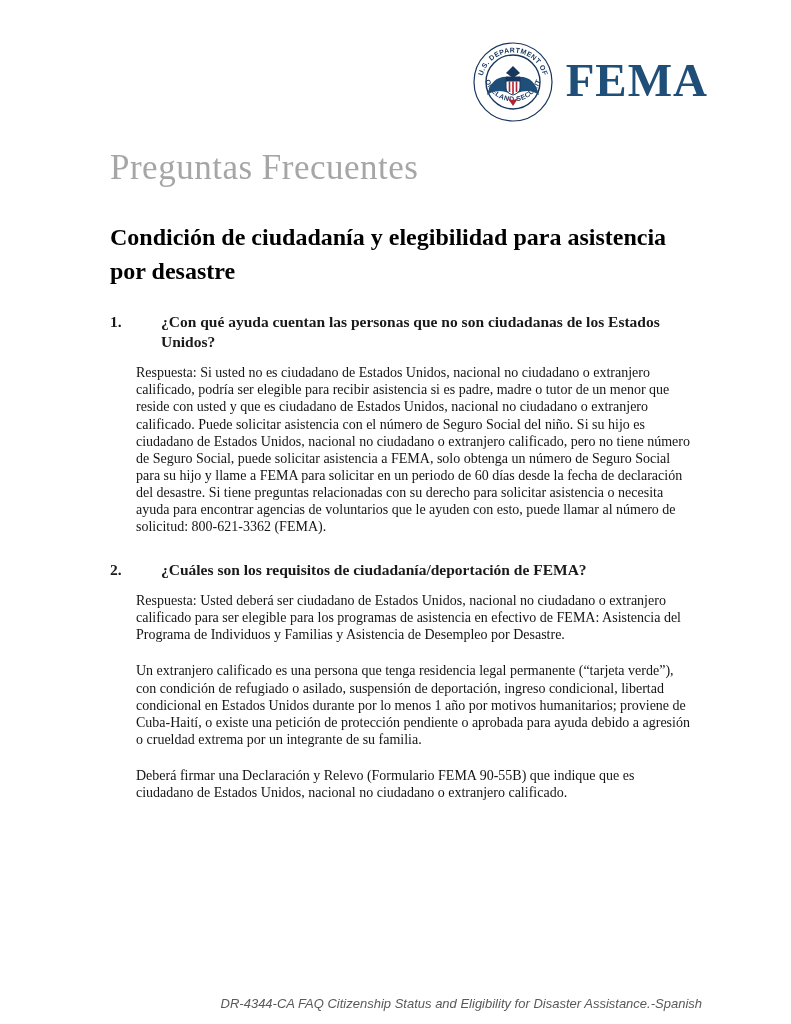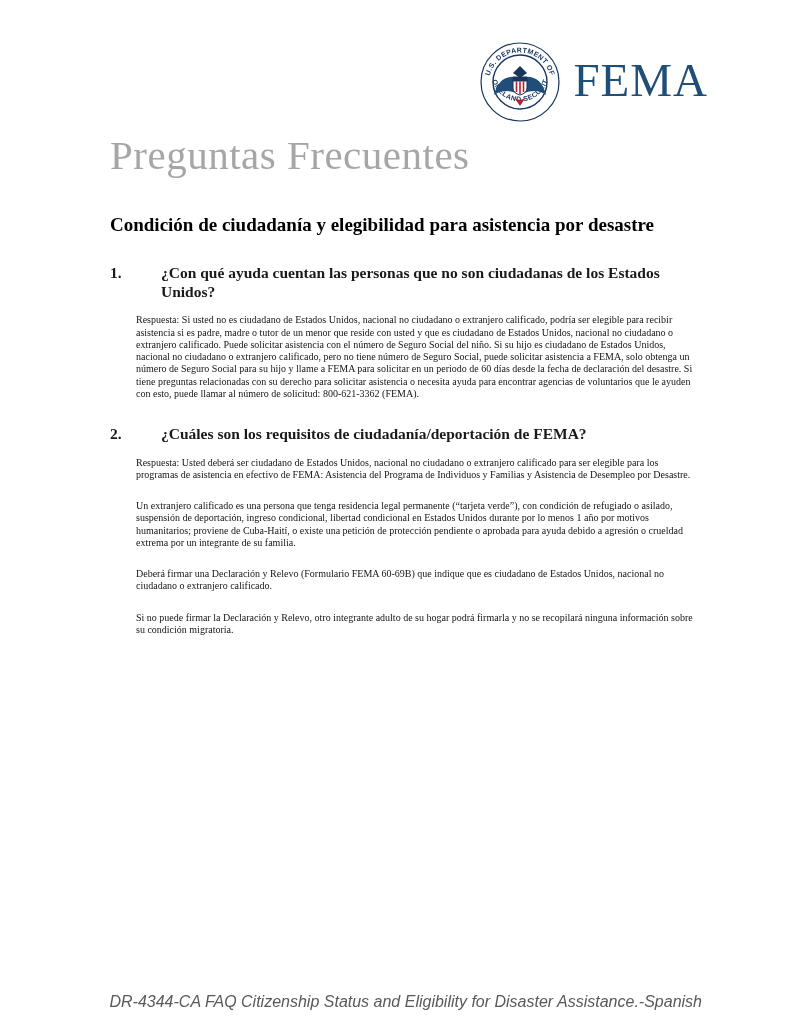--- a/index.html
+++ b/index.html
@@ -18,75 +18,75 @@
   .header {
     display: flex;
     justify-content: flex-end;
     align-items: center;
     padding: 42px 83px 0 0;
     gap: 13px;
   }
   .seal { width: 80px; height: 80px; flex: 0 0 auto; }
   .wordmark {
     font-family: "Liberation Serif", serif;
-    font-weight: normal;
+    font-weight: bold;
     font-size: 47px;
     letter-spacing: 1px;
     color: #1F4E79;
     line-height: 1;
     padding-bottom: 4px;
   }
   
   .content {
     padding: 0 96px 0 110px;
   }
   .doc-title {
-    margin-top: 10px;
-    font-size: 41px;
+    margin-top: 26px;
+    font-size: 35px;
     font-weight: normal;
     color: #A6A6A6;
     letter-spacing: 0.5px;
     line-height: 1.15;
   }
   .section-heading {
     margin-top: 33px;
-    font-size: 19px;
+    font-size: 24px;
     font-weight: bold;
     color: #000000;
     line-height: 1.4;
     max-width: 590px;
   }
   .qa-item { margin-top: 24px; }
   .question-row {
     display: flex;
     font-weight: bold;
     font-size: 15.5px;
     line-height: 1.25;
   }
   .q-number { width: 26px; flex: 0 0 auto; }
   .q-text { flex: 1; margin-left: 25px; }
   .answer {
     margin: 13px 0 0 26px;
     max-width: 558px;
   }
   .answer p {
-    font-size: 10px;
+    font-size: 14px;
     line-height: 1.225;
     margin-bottom: 19px;
     color: #141414;
   }
   .answer p:last-child { margin-bottom: 0; }
   
   .footer {
     position: absolute;
     right: 89px;
     bottom: 13px;
     font-family: "Liberation Sans", sans-serif;
     font-style: italic;
-    font-size: 16px;
+    font-size: 13px;
     color: #595959;
   }
 </style>
 </head>
 <body>
 
 <div class="page">
 
   <div class="header">
     <svg class="seal" viewBox="0 0 80 80" aria-hidden="true">
@@ -133,22 +133,21 @@
     </div>
 
     <div class="qa-item">
       <div class="question-row">
         <span class="q-number">2.</span>
         <span class="q-text">¿Cuáles son los requisitos de ciudadanía/deportación de FEMA?</span>
       </div>
       <div class="answer">
         <p>Respuesta: Usted deberá ser ciudadano de Estados Unidos, nacional no ciudadano o extranjero calificado para ser elegible para los programas de asistencia en efectivo de FEMA: Asistencia del Programa de Individuos y Familias y Asistencia de Desempleo por Desastre.</p>
         <p>Un extranjero calificado es una persona que tenga residencia legal permanente (“tarjeta verde”), con condición de refugiado o asilado, suspensión de deportación, ingreso condicional, libertad condicional en Estados Unidos durante por lo menos 1 año por motivos humanitarios; proviene de Cuba-Haití, o existe una petición de protección pendiente o aprobada para ayuda debido a agresión o crueldad extrema por un integrante de su familia.</p>
-        <p>Deberá firmar una Declaración y Relevo (Formulario FEMA 60-69B) que indique que es ciudadano de Estados Unidos, nacional no ciudadano o extranjero calificado.</p>
-        <p>Si no puede firmar la Declaración y Relevo, otro integrante adulto de su hogar podrá firmarla y no se recopilará ninguna información sobre su condición migratoria.</p>
+        <p>Deberá firmar una Declaración y Relevo (Formulario FEMA 90-55B) que indique que es ciudadano de Estados Unidos, nacional no ciudadano o extranjero calificado.</p>
       </div>
     </div>
 
   </div>
 
   <div class="footer">DR-4344-CA FAQ Citizenship Status and Eligibility for Disaster Assistance.-Spanish</div>
 
 </div>
 
 </body></html>

